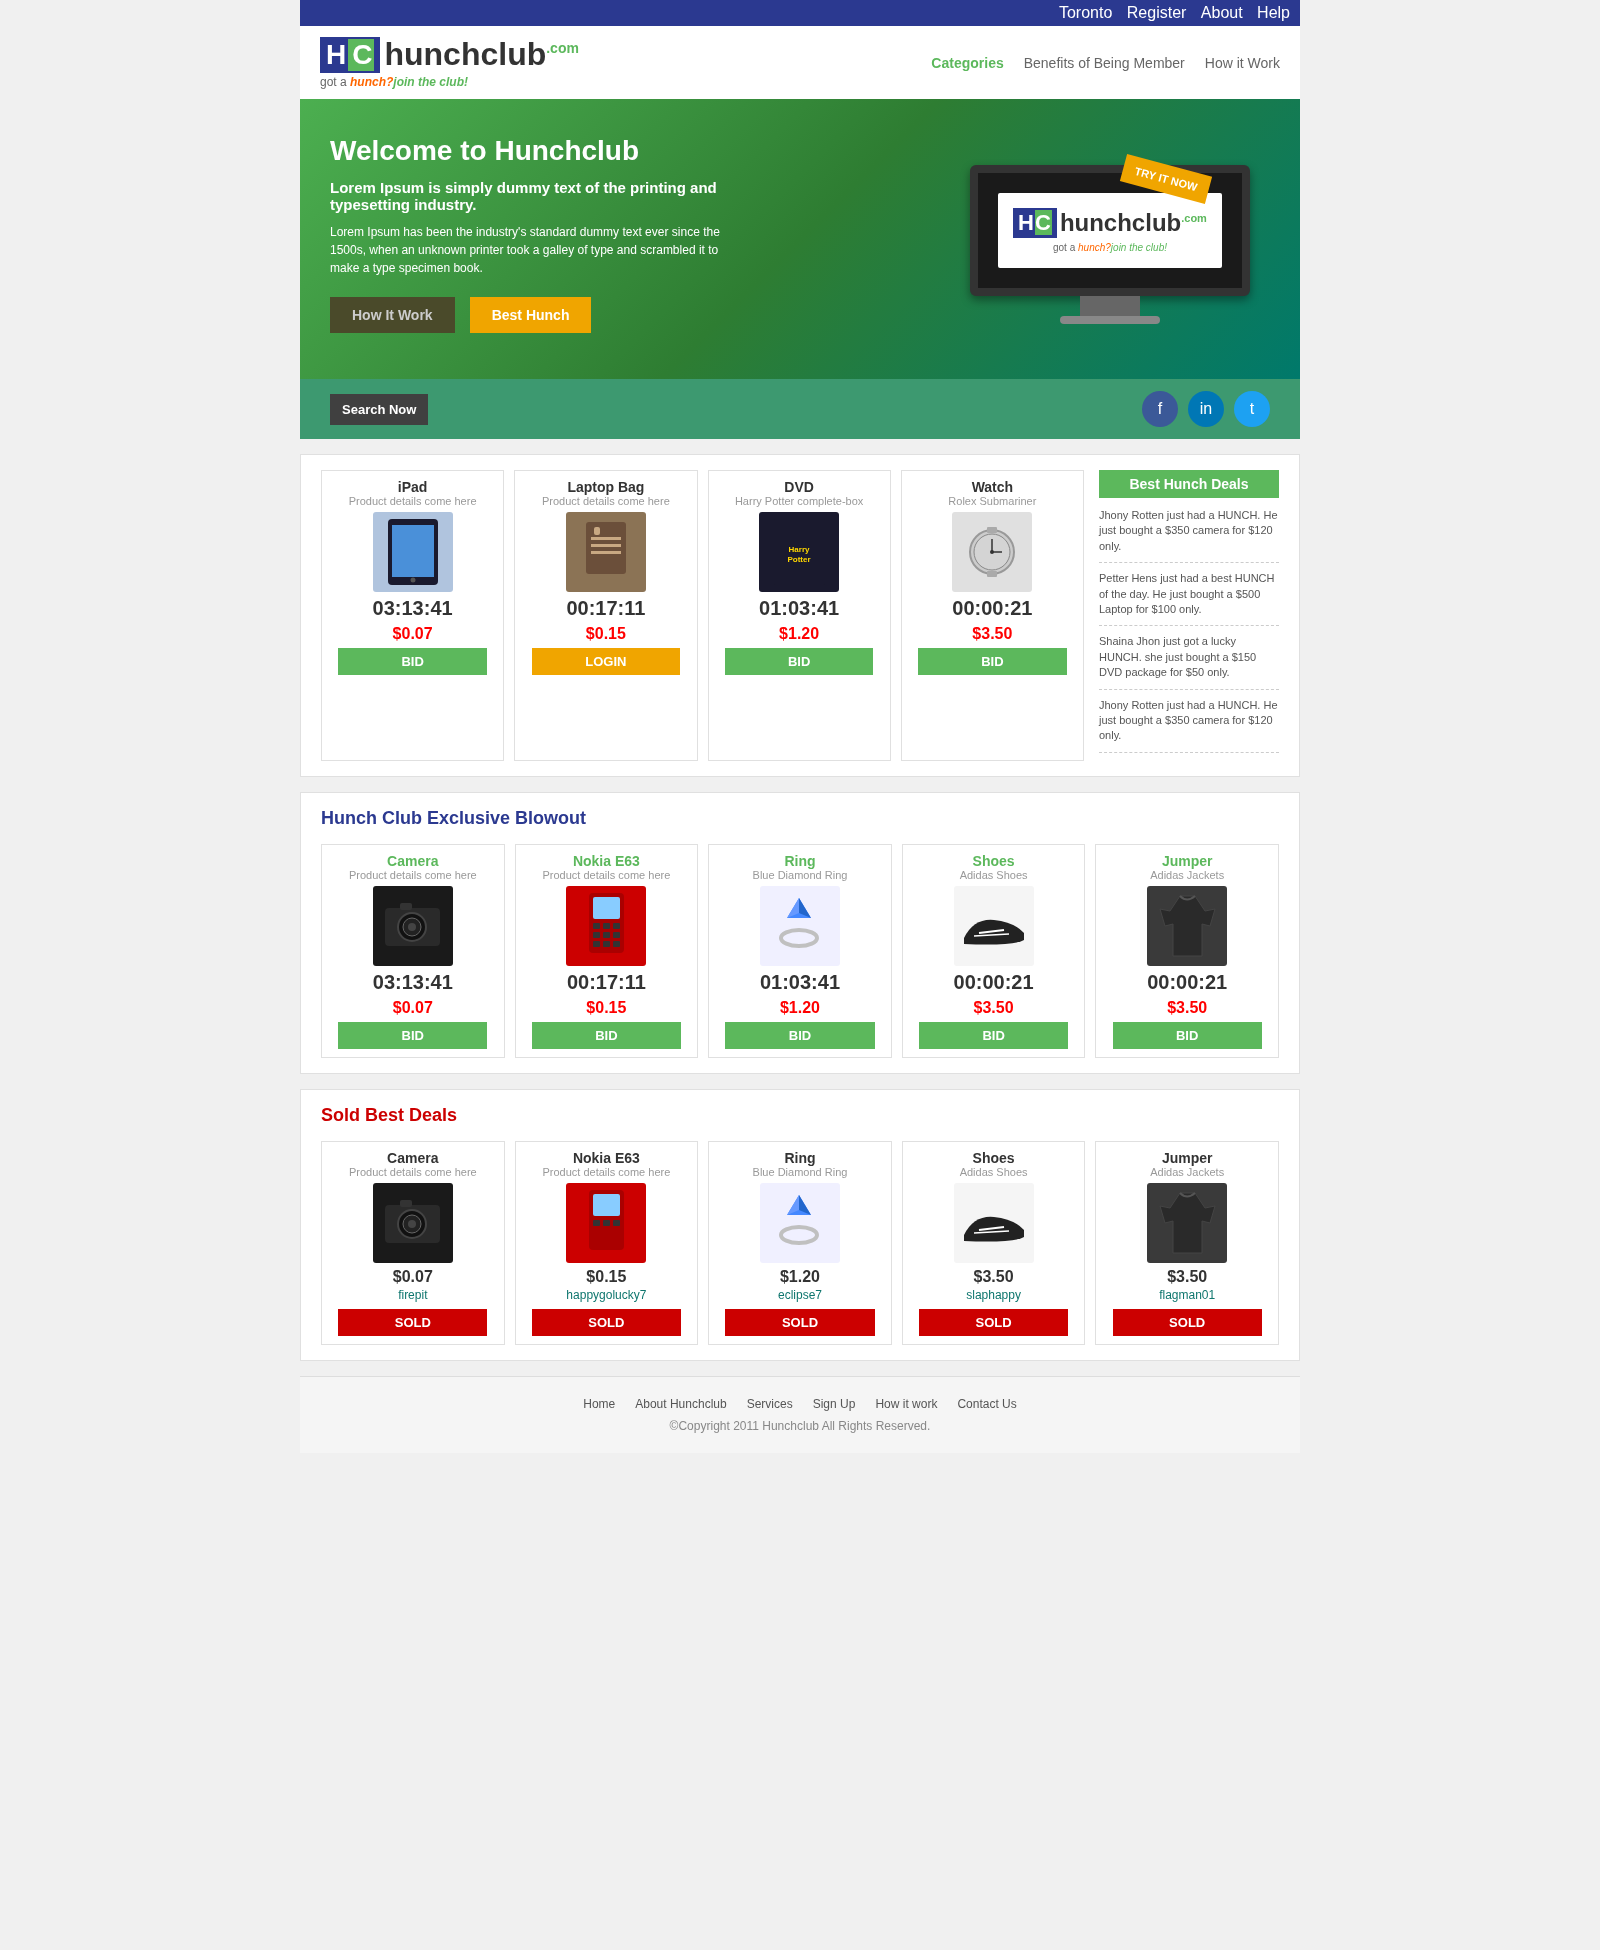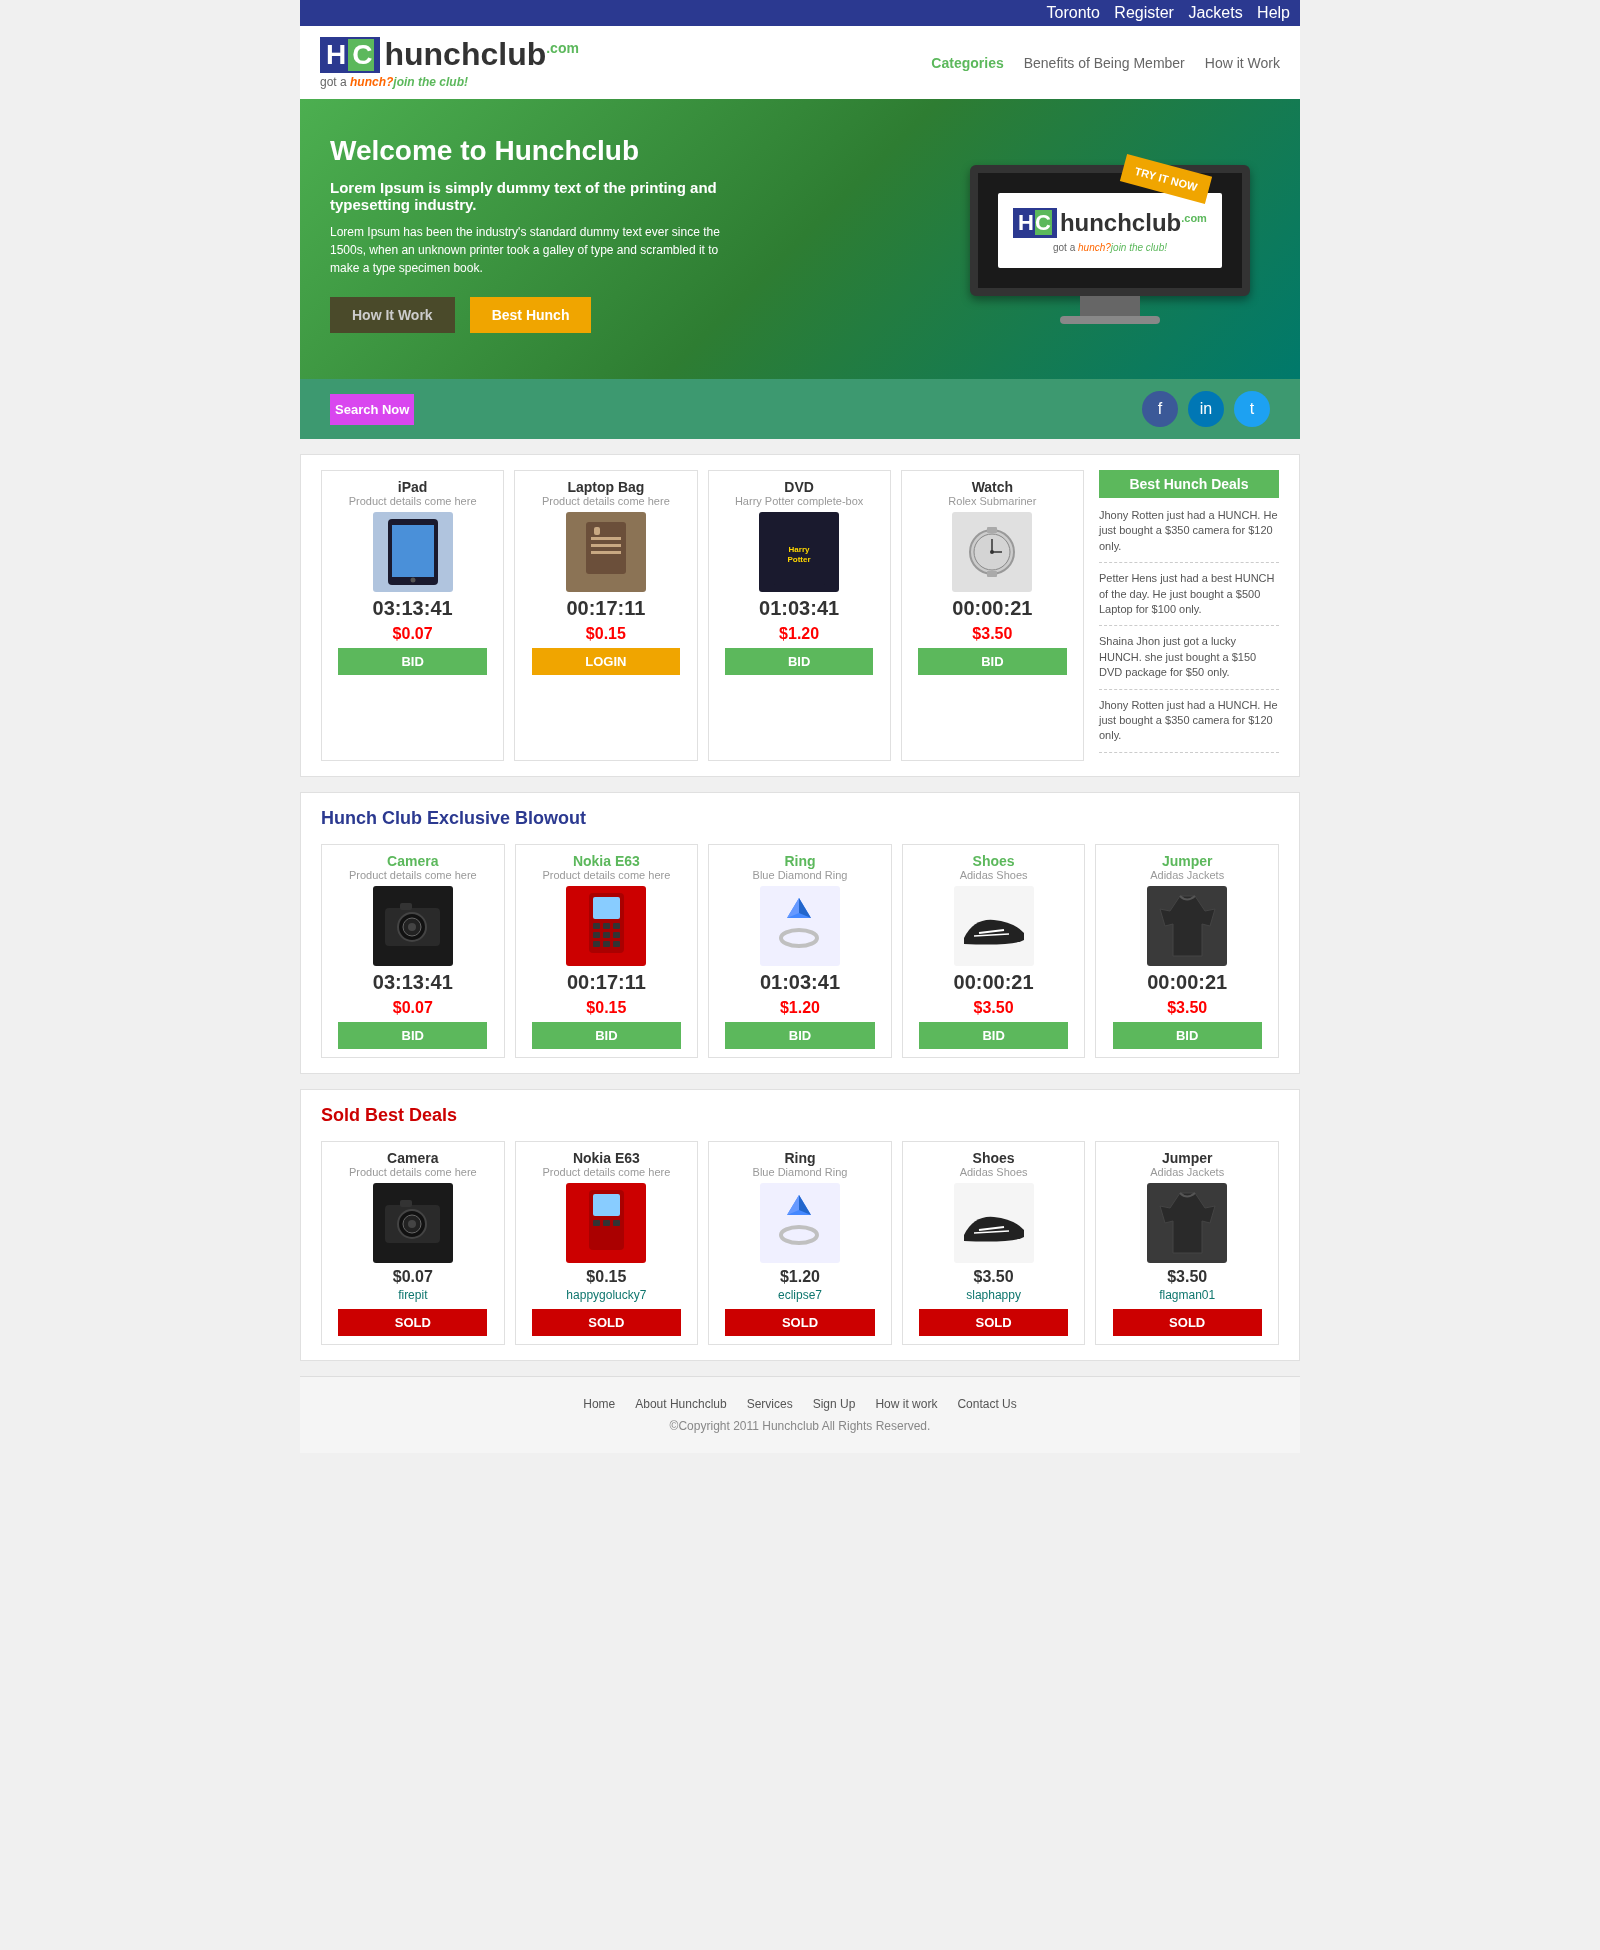--- a/index.html
+++ b/index.html
@@ -153,24 +153,24 @@
     .search-input {
       flex: 1;
       max-width: 400px;
       padding: 8px 15px;
       border: 1px solid #ccc;
       background: rgba(255,255,255,0.9);
       font-size: 13px;
       color: #999;
     }
     .btn-search {
-      background: #d946ef;
+      background: #404040;
       color: white;
       border: none;
-      padding: 8px 5px;
+      padding: 8px 12px;
       font-size: 13px;
       font-weight: bold;
       cursor: pointer;
     }
     .social-icons { display: flex; gap: 10px; margin-left: auto; }
     .social-icon {
       width: 36px; height: 36px;
       background: #555;
       border-radius: 50%;
       display: flex; align-items: center; justify-content: center;
@@ -307,21 +307,21 @@
       font-weight: bold;
       border-radius: 3px;
     }
   </style>
 </head>
 <body>
 
 <div class="top-bar">
   <a href="#">Toronto</a>
   <a href="#">Register</a>
-  <a href="#">Jackets</a>
+  <a href="#">About</a>
   <a href="#">Help</a>
 </div>
 
 <div class="header">
   <div class="logo-area">
     <div class="logo-box">
       <div class="logo-hc">
         <span class="h-letter">H</span>
         <span class="c-letter">C</span>
       </div>

